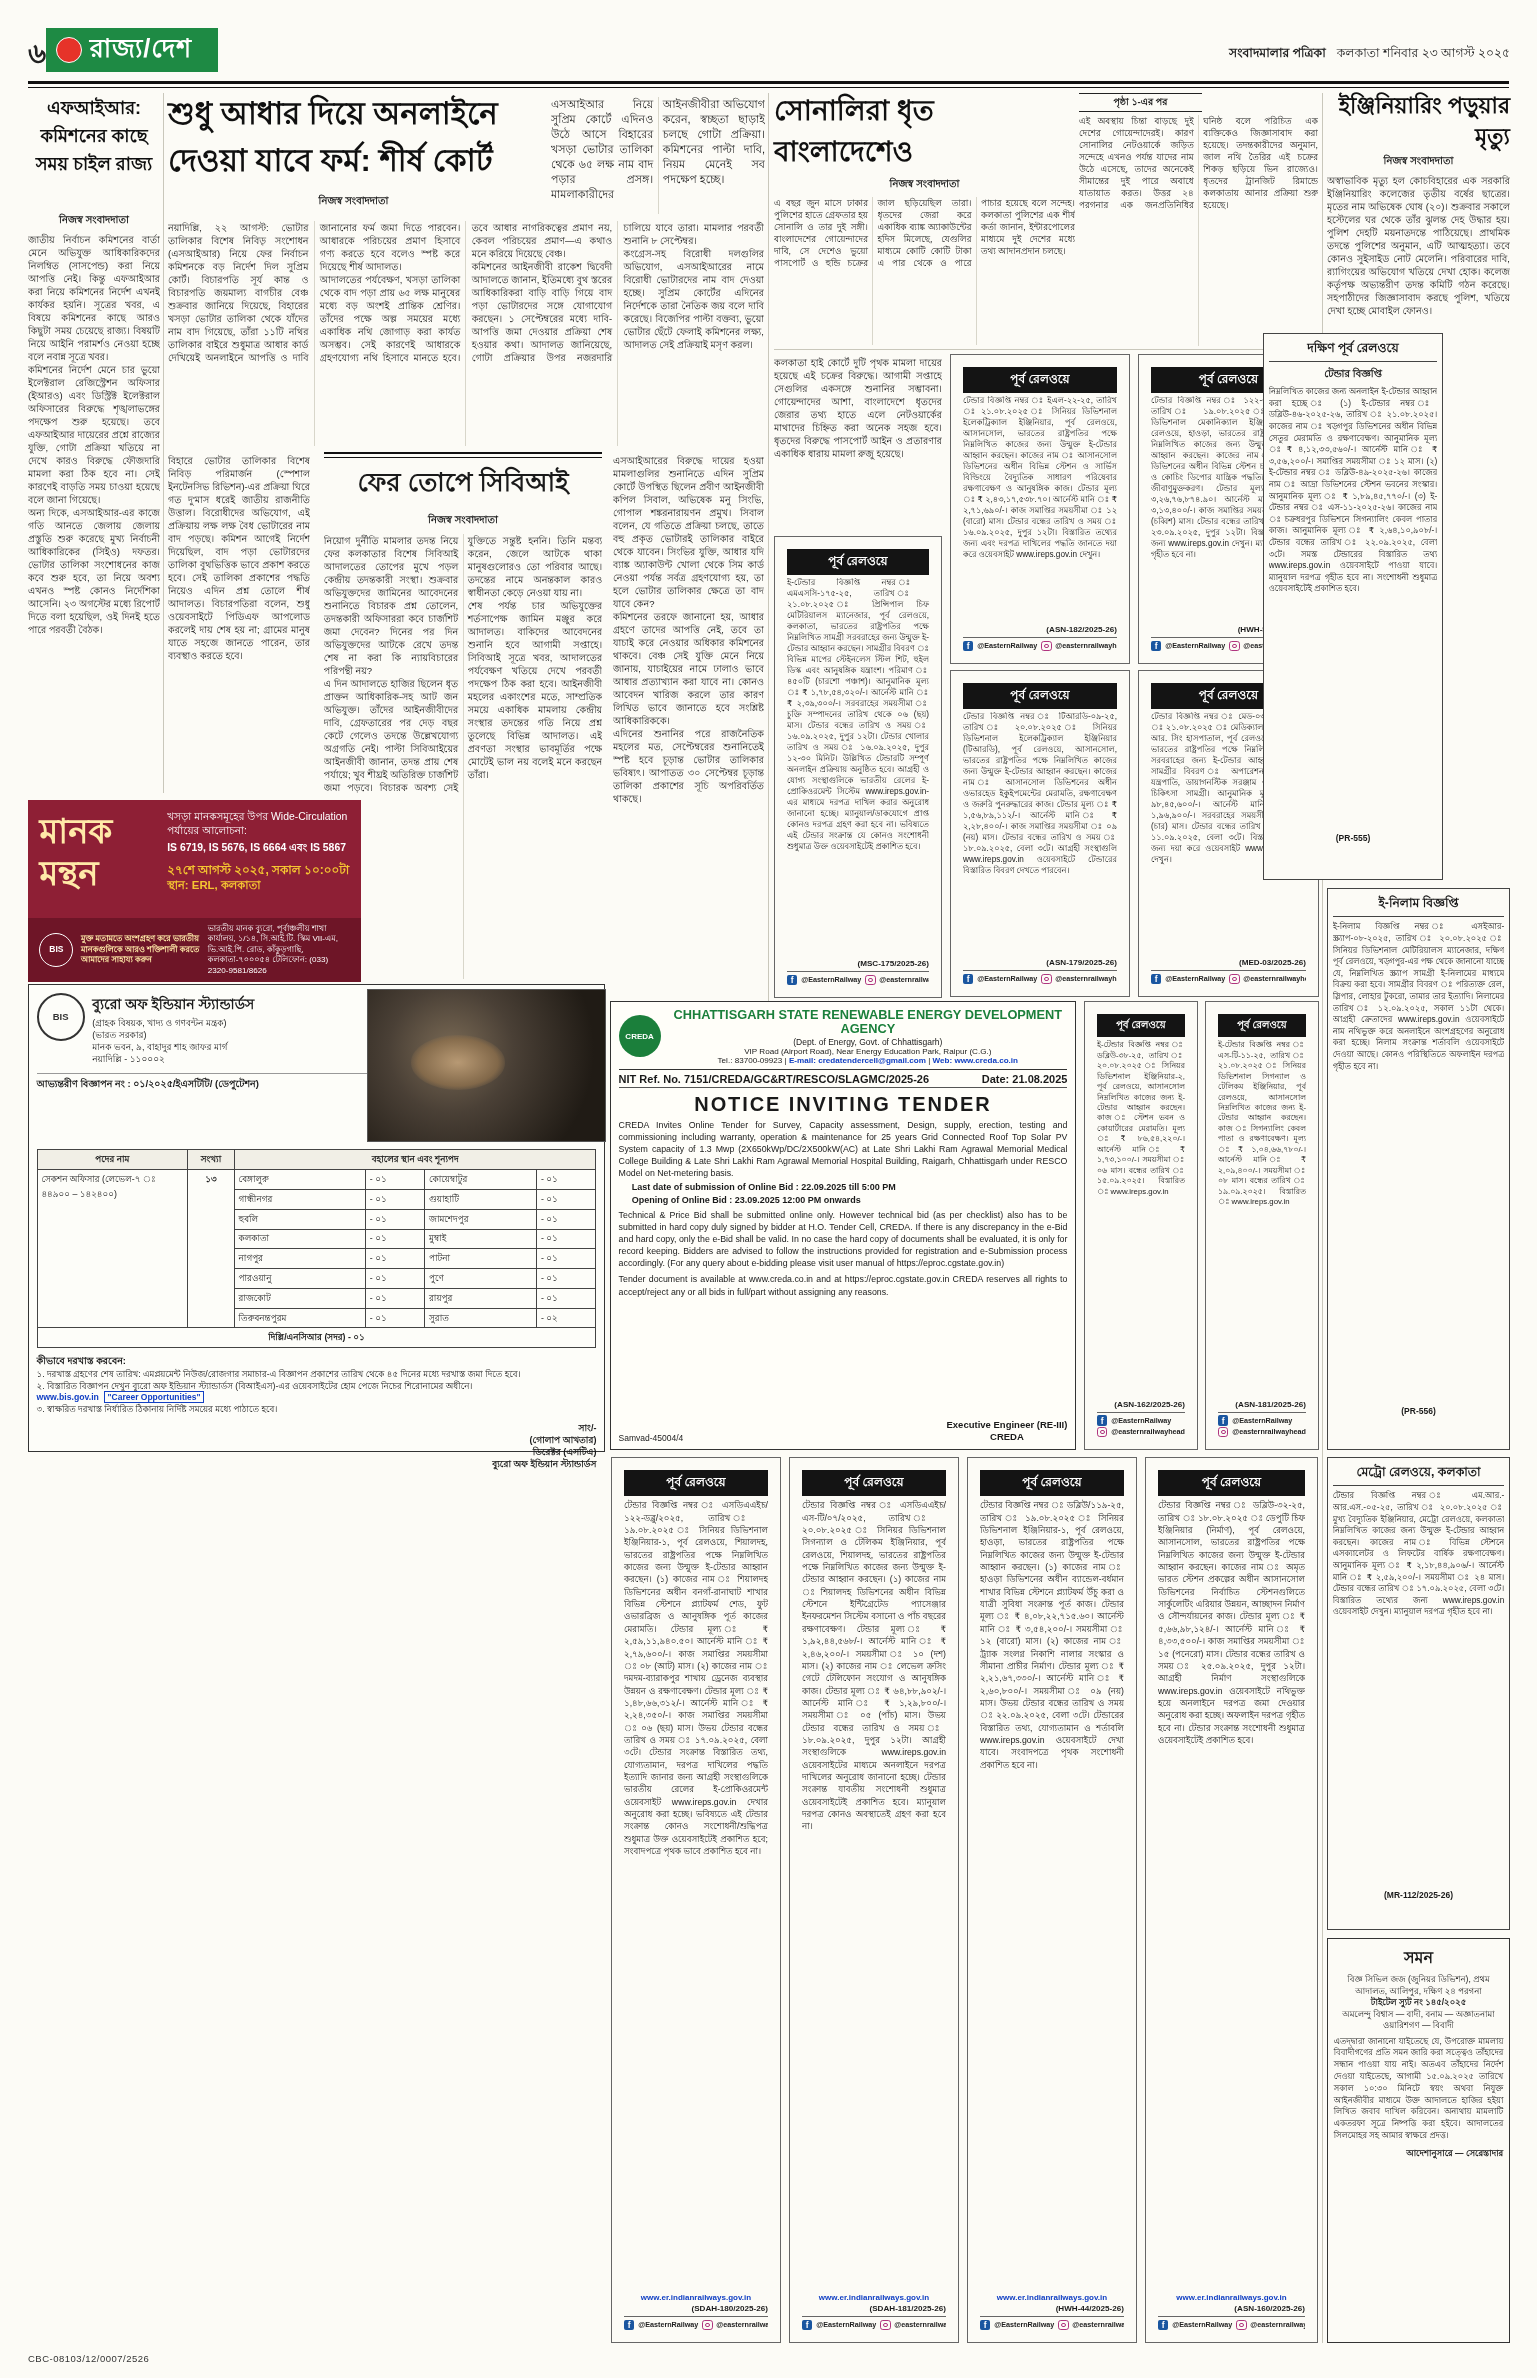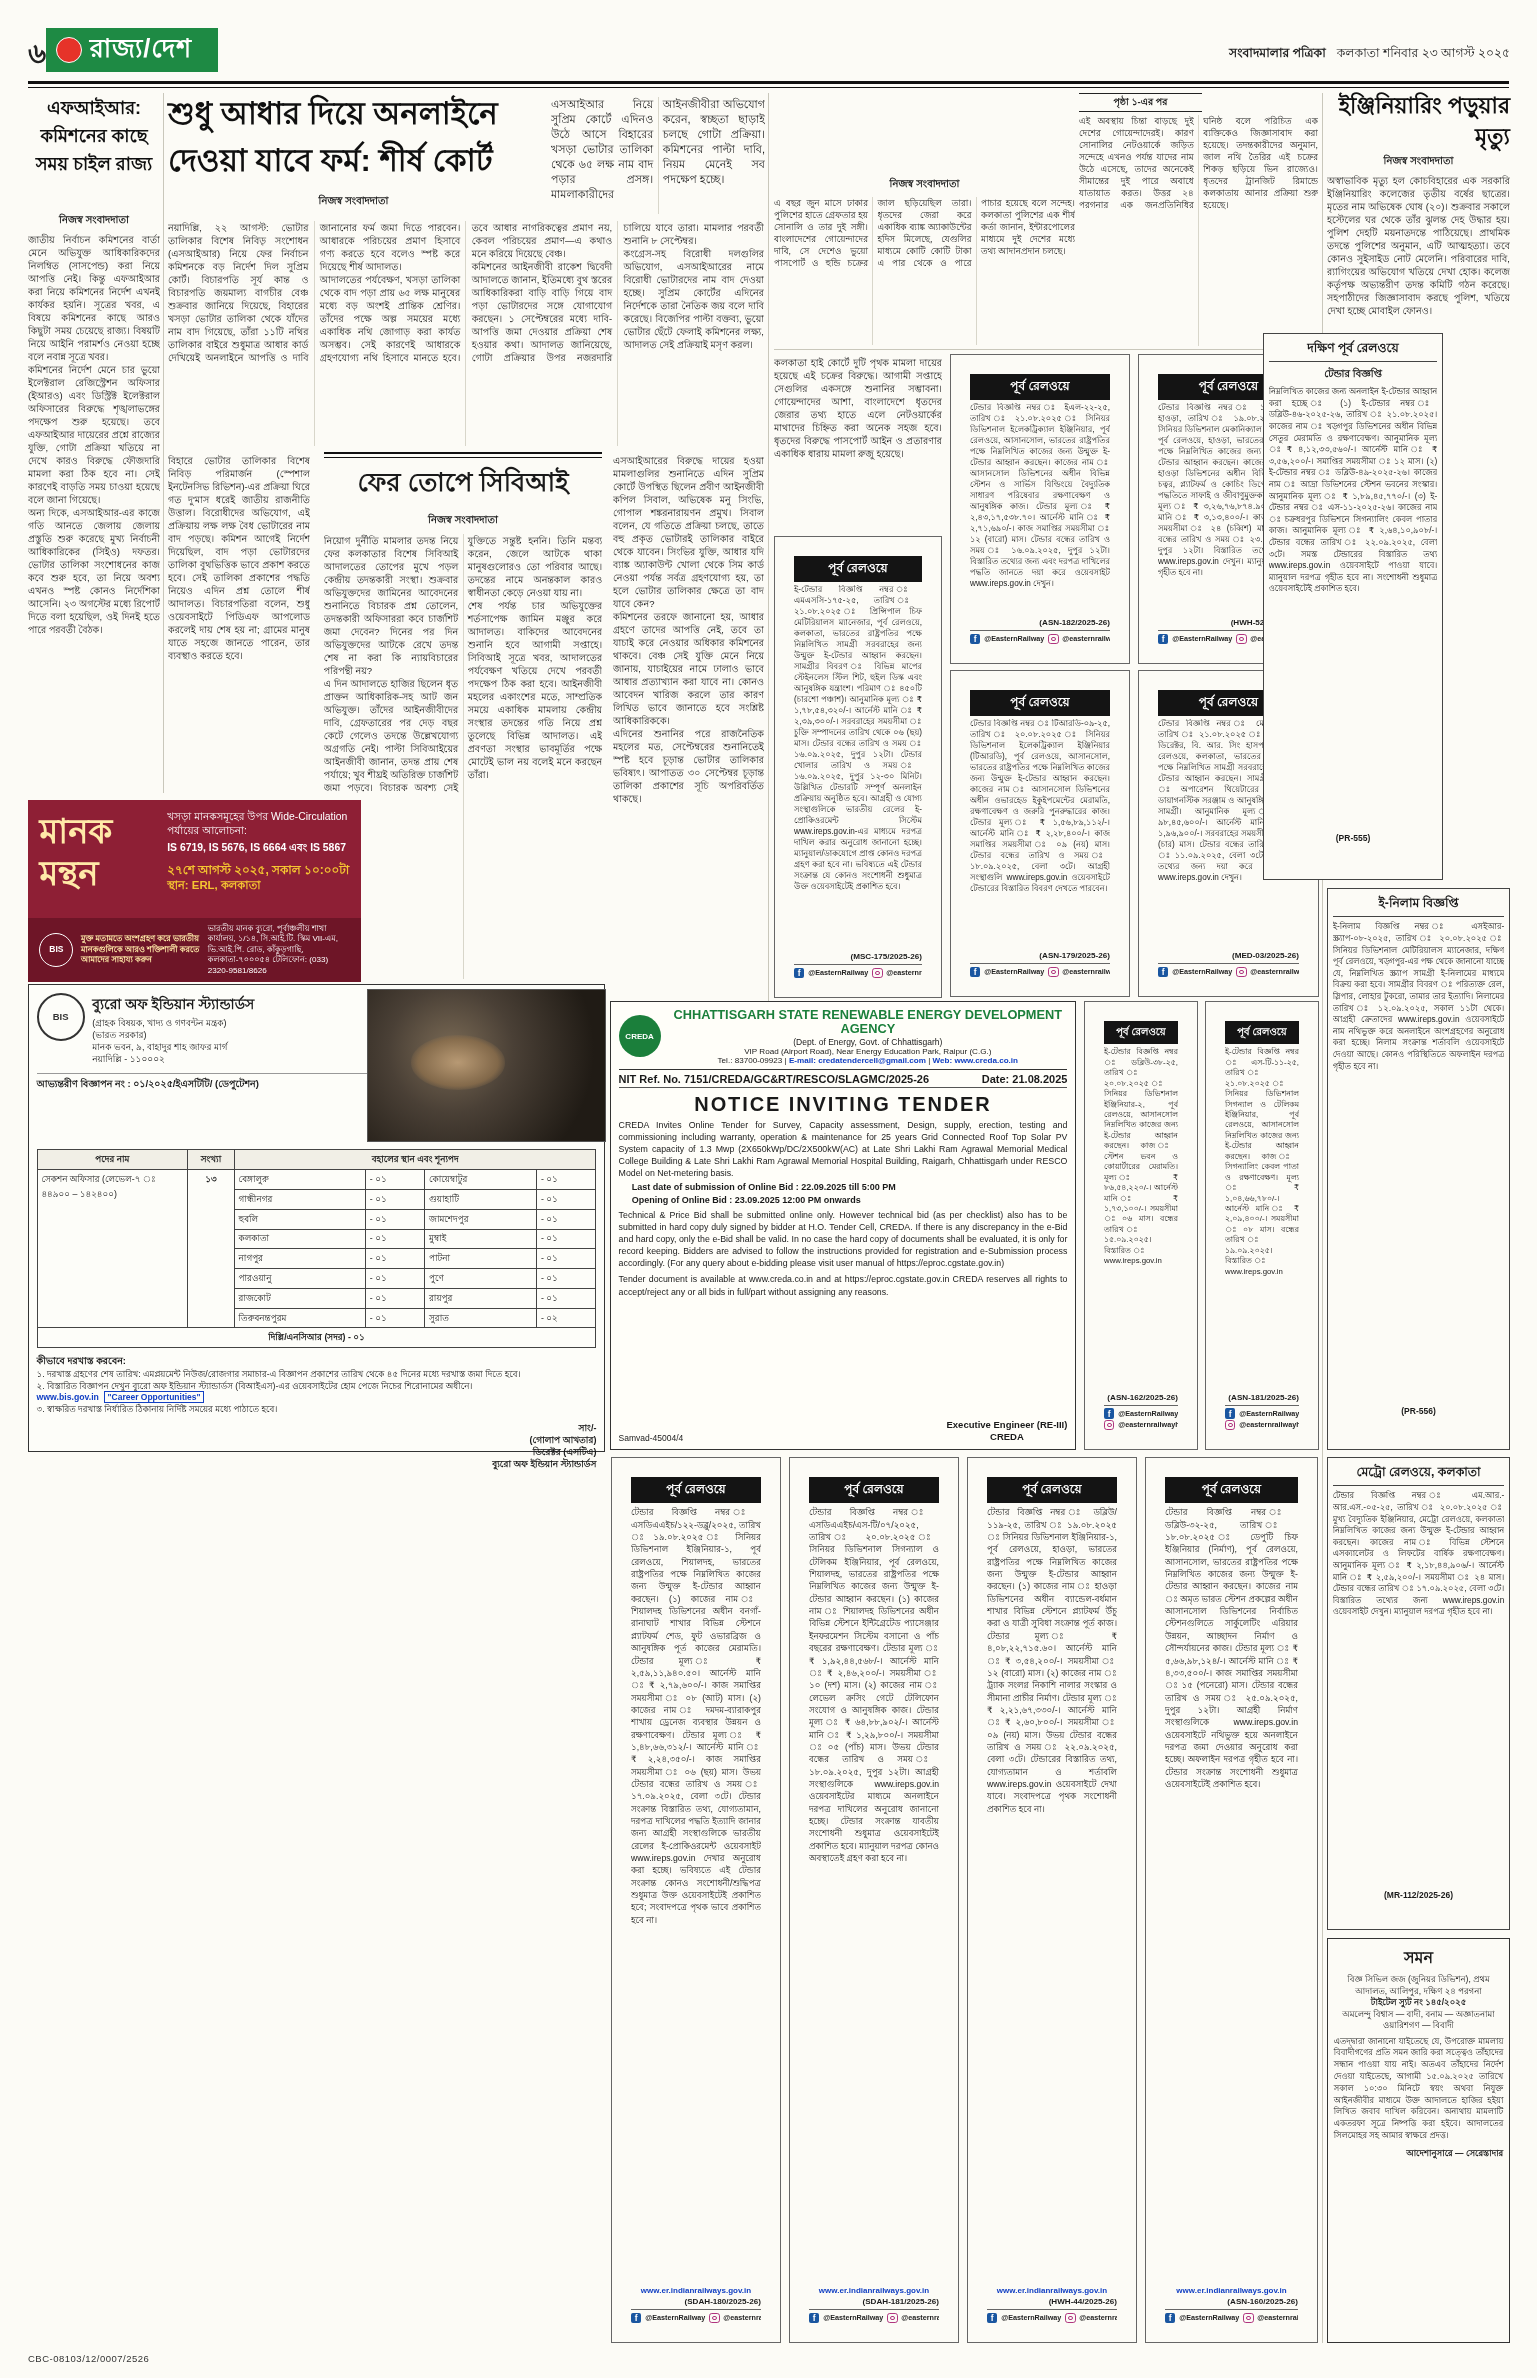--- a/index.html
+++ b/index.html
@@ -19,21 +19,21 @@
   .cols-3{column-count:3;column-gap:9.5px;column-rule:0.9px solid #d8d6ca;}
   .cols-4{column-count:4;column-gap:11.4px;column-rule:0.9px solid #d8d6ca;}
   .vr{position:absolute;width:0.9px;background:#c9c7bb;}
   .hrline{position:absolute;height:0.9px;background:#c9c7bb;}
   .kicker{font-weight:700;font-size:9.5px;text-align:center;border-top:1.9px solid #222;border-bottom:0.9px solid #222;padding:0.9px 0;}
   
   .cbi{box-sizing:border-box;padding:0 3.8px;}
   .cbi-rule{border-top:2.8px solid #111;border-bottom:0.9px solid #111;height:2.8px;margin-bottom:5.7px;}
   .cbi-head{font-size:25.6px;font-weight:700;text-align:center;margin:1.9px 0 5.7px;}
   
-  .tender-box{border:0.9px solid #666;box-sizing:border-box;padding:19px;display:flex;flex-direction:column;background:#fcfbf6;}
+  .tender-box{border:0.9px solid #666;box-sizing:border-box;padding:12px;display:flex;flex-direction:column;background:#fcfbf6;}
   .tender-head{background:#141414;color:#fff;font-weight:700;font-size:12px;text-align:center;padding:2.8px 0;margin-bottom:3.8px;flex:0 0 auto;}
   .tender-body{font-size:8.2px;line-height:1.34;text-align:justify;flex:1 1 auto;overflow:hidden;}
   .tender-body.big{font-size:8.7px;line-height:1.42;}
   .tender-body.small{font-size:7.8px;}
   .tender-link{font-size:8px;font-weight:700;color:#1240c4;text-align:center;margin-top:1.9px;flex:0 0 auto;}
   .tender-ref{font-size:8.1px;font-weight:700;text-align:right;margin-top:1.9px;flex:0 0 auto;}
   .tender-foot{border-top:0.9px solid #666;margin-top:2.8px;padding-top:2.8px;display:flex;align-items:center;gap:3.8px;font-size:7.2px;font-weight:700;color:#222;flex:0 0 auto;white-space:nowrap;overflow:hidden;}
   .fb-icon{width:10.4px;height:10.4px;background:#1a56a0;color:#fff;font-size:8.5px;font-weight:700;display:inline-flex;align-items:center;justify-content:center;border-radius:1.9px;flex:0 0 auto;}
   .ig-icon{width:10.4px;height:10.4px;border:1.9px solid #b0357f;border-radius:2.8px;box-sizing:border-box;position:relative;display:inline-block;flex:0 0 auto;}
   .ig-icon::after{content:"";position:absolute;left:1.9px;top:1.9px;width:2.8px;height:2.8px;border:0.9px solid #b0357f;border-radius:50%;}
@@ -139,20 +139,21 @@
 
   <div class="abs cbi" style="left:320px;top:452px;width:286px;height:532px;">
     <div class="cbi-rule"></div>
     <div class="cbi-head">ফের তোপে সিবিআই</div>
     <div class="byline">নিজস্ব সংবাদদাতা</div>
     <div class="body-text cols-2" style="height:445px;margin-top:4.7px;">নিয়োগ দুর্নীতি মামলার তদন্ত নিয়ে ফের কলকাতার বিশেষ সিবিআই আদালতের তোপের মুখে পড়ল কেন্দ্রীয় তদন্তকারী সংস্থা। শুক্রবার অভিযুক্তদের জামিনের আবেদনের শুনানিতে বিচারক প্রশ্ন তোলেন, তদন্তকারী অফিসাররা কবে চার্জশিট জমা দেবেন? দিনের পর দিন অভিযুক্তদের আটকে রেখে তদন্ত শেষ না করা কি ন্যায়বিচারের পরিপন্থী নয়?
 এ দিন আদালতে হাজির ছিলেন ধৃত প্রাক্তন আধিকারিক-সহ আট জন অভিযুক্ত। তাঁদের আইনজীবীদের দাবি, গ্রেফতারের পর দেড় বছর কেটে গেলেও তদন্তে উল্লেখযোগ্য অগ্রগতি নেই। পাল্টা সিবিআইয়ের আইনজীবী জানান, তদন্ত প্রায় শেষ পর্যায়ে; খুব শীঘ্রই অতিরিক্ত চার্জশিট জমা পড়বে। বিচারক অবশ্য সেই যুক্তিতে সন্তুষ্ট হননি। তিনি মন্তব্য করেন, জেলে আটকে থাকা মানুষগুলোরও তো পরিবার আছে। তদন্তের নামে অনন্তকাল কারও স্বাধীনতা কেড়ে নেওয়া যায় না।
 শেষ পর্যন্ত চার অভিযুক্তের শর্তসাপেক্ষ জামিন মঞ্জুর করে আদালত। বাকিদের আবেদনের শুনানি হবে আগামী সপ্তাহে। সিবিআই সূত্রে খবর, আদালতের পর্যবেক্ষণ খতিয়ে দেখে পরবর্তী পদক্ষেপ ঠিক করা হবে। আইনজীবী মহলের একাংশের মতে, সাম্প্রতিক সময়ে একাধিক মামলায় কেন্দ্রীয় সংস্থার তদন্তের গতি নিয়ে প্রশ্ন তুলেছে বিভিন্ন আদালত। এই প্রবণতা সংস্থার ভাবমূর্তির পক্ষে মোটেই ভাল নয় বলেই মনে করছেন তাঁরা।</div>
   </div>
 
+  <div class="abs headline" style="left:774px;top:91px;width:301px;font-size:28px;line-height:1.45;">সোনালিরা ধৃত বাংলাদেশেও</div>
   <div class="abs byline" style="left:774px;top:176px;width:301px;">নিজস্ব সংবাদদাতা</div>
   <div class="abs kicker" style="left:1079px;top:93px;width:123px;">পৃষ্ঠা ১-এর পর</div>
   <div class="abs body-text cols-2" style="left:1079px;top:115px;width:239px;height:231px;font-size:8.8px;">এই অবস্থায় চিন্তা বাড়ছে দুই দেশের গোয়েন্দাদেরই। কারণ সোনালির নেটওয়ার্কে জড়িত সন্দেহে এখনও পর্যন্ত যাদের নাম উঠে এসেছে, তাদের অনেকেই সীমান্তের দুই পারে অবাধে যাতায়াত করত। উত্তর ২৪ পরগনার এক জনপ্রতিনিধির ঘনিষ্ঠ বলে পরিচিত এক ব্যক্তিকেও জিজ্ঞাসাবাদ করা হয়েছে। তদন্তকারীদের অনুমান, জাল নথি তৈরির এই চক্রের শিকড় ছড়িয়ে ভিন রাজ্যেও। ধৃতদের ট্রানজিট রিমান্ডে কলকাতায় আনার প্রক্রিয়া শুরু হয়েছে।</div>
   <div class="abs body-text cols-3" style="left:774px;top:197px;width:301px;height:148px;font-size:8.8px;">এ বছর জুন মাসে ঢাকার পুলিশের হাতে গ্রেফতার হয় সোনালি ও তার দুই সঙ্গী। বাংলাদেশের গোয়েন্দাদের দাবি, সে দেশেও ভুয়ো পাসপোর্ট ও হুন্ডি চক্রের জাল ছড়িয়েছিল তারা। ধৃতদের জেরা করে একাধিক ব্যাঙ্ক অ্যাকাউন্টের হদিস মিলেছে, যেগুলির মাধ্যমে কোটি কোটি টাকা এ পার থেকে ও পারে পাচার হয়েছে বলে সন্দেহ। কলকাতা পুলিশের এক শীর্ষ কর্তা জানান, ইন্টারপোলের মাধ্যমে দুই দেশের মধ্যে তথ্য আদানপ্রদান চলছে।</div>
   <div class="abs body-text" style="left:774px;top:356px;width:168px;height:172px;">কলকাতা হাই কোর্টে দুটি পৃথক মামলা দায়ের হয়েছে এই চক্রের বিরুদ্ধে। আগামী সপ্তাহে সেগুলির একসঙ্গে শুনানির সম্ভাবনা। গোয়েন্দাদের আশা, বাংলাদেশে ধৃতদের জেরার তথ্য হাতে এলে নেটওয়ার্কের মাথাদের চিহ্নিত করা অনেক সহজ হবে। ধৃতদের বিরুদ্ধে পাসপোর্ট আইন ও প্রতারণার একাধিক ধারায় মামলা রুজু হয়েছে।</div>
 
   <div class="abs headline" style="left:1327px;top:91px;width:183px;font-size:22px;line-height:1.4;text-align:right;">ইঞ্জিনিয়ারিং পড়ুয়ার মৃত্যু</div>
   <div class="abs byline" style="left:1327px;top:153px;width:183px;">নিজস্ব সংবাদদাতা</div>
   <div class="abs body-text" style="left:1327px;top:174px;width:183px;height:153px;">অস্বাভাবিক মৃত্যু হল কোচবিহারের এক সরকারি ইঞ্জিনিয়ারিং কলেজের তৃতীয় বর্ষের ছাত্রের। মৃতের নাম অভিষেক ঘোষ (২০)। শুক্রবার সকালে হস্টেলের ঘর থেকে তাঁর ঝুলন্ত দেহ উদ্ধার হয়। পুলিশ দেহটি ময়নাতদন্তে পাঠিয়েছে। প্রাথমিক তদন্তে পুলিশের অনুমান, এটি আত্মহত্যা। তবে কোনও সুইসাইড নোট মেলেনি। পরিবারের দাবি, র‌্যাগিংয়ের অভিযোগ খতিয়ে দেখা হোক। কলেজ কর্তৃপক্ষ অভ্যন্তরীণ তদন্ত কমিটি গঠন করেছে। সহপাঠীদের জিজ্ঞাসাবাদ করছে পুলিশ, খতিয়ে দেখা হচ্ছে মোবাইল ফোনও।</div>
 

